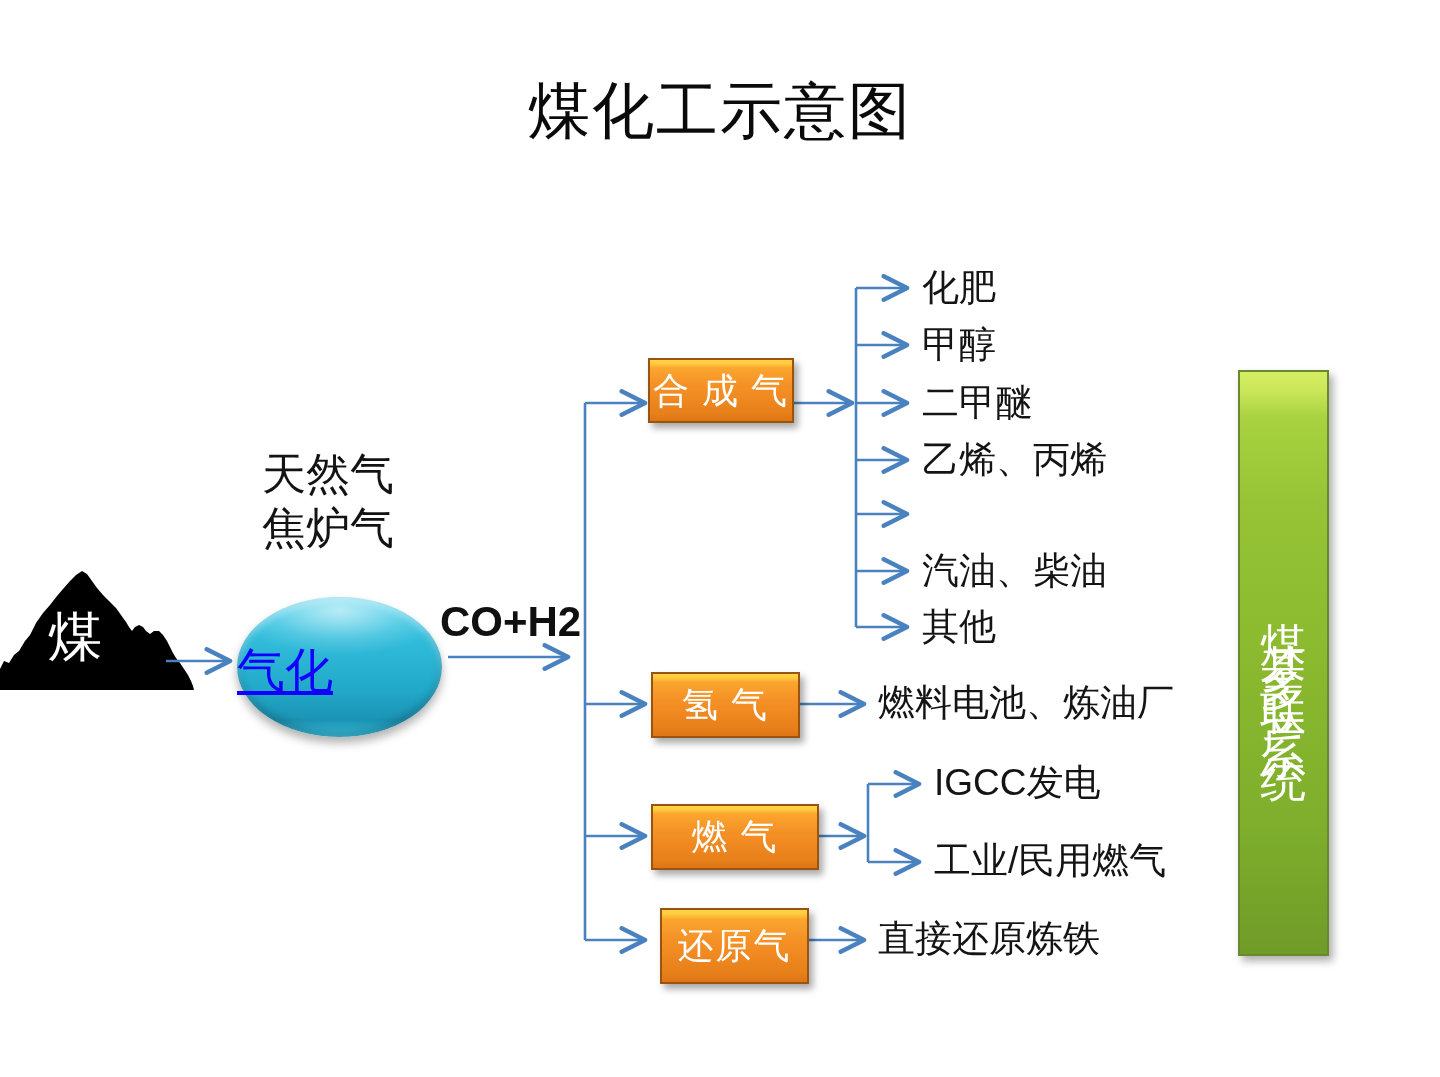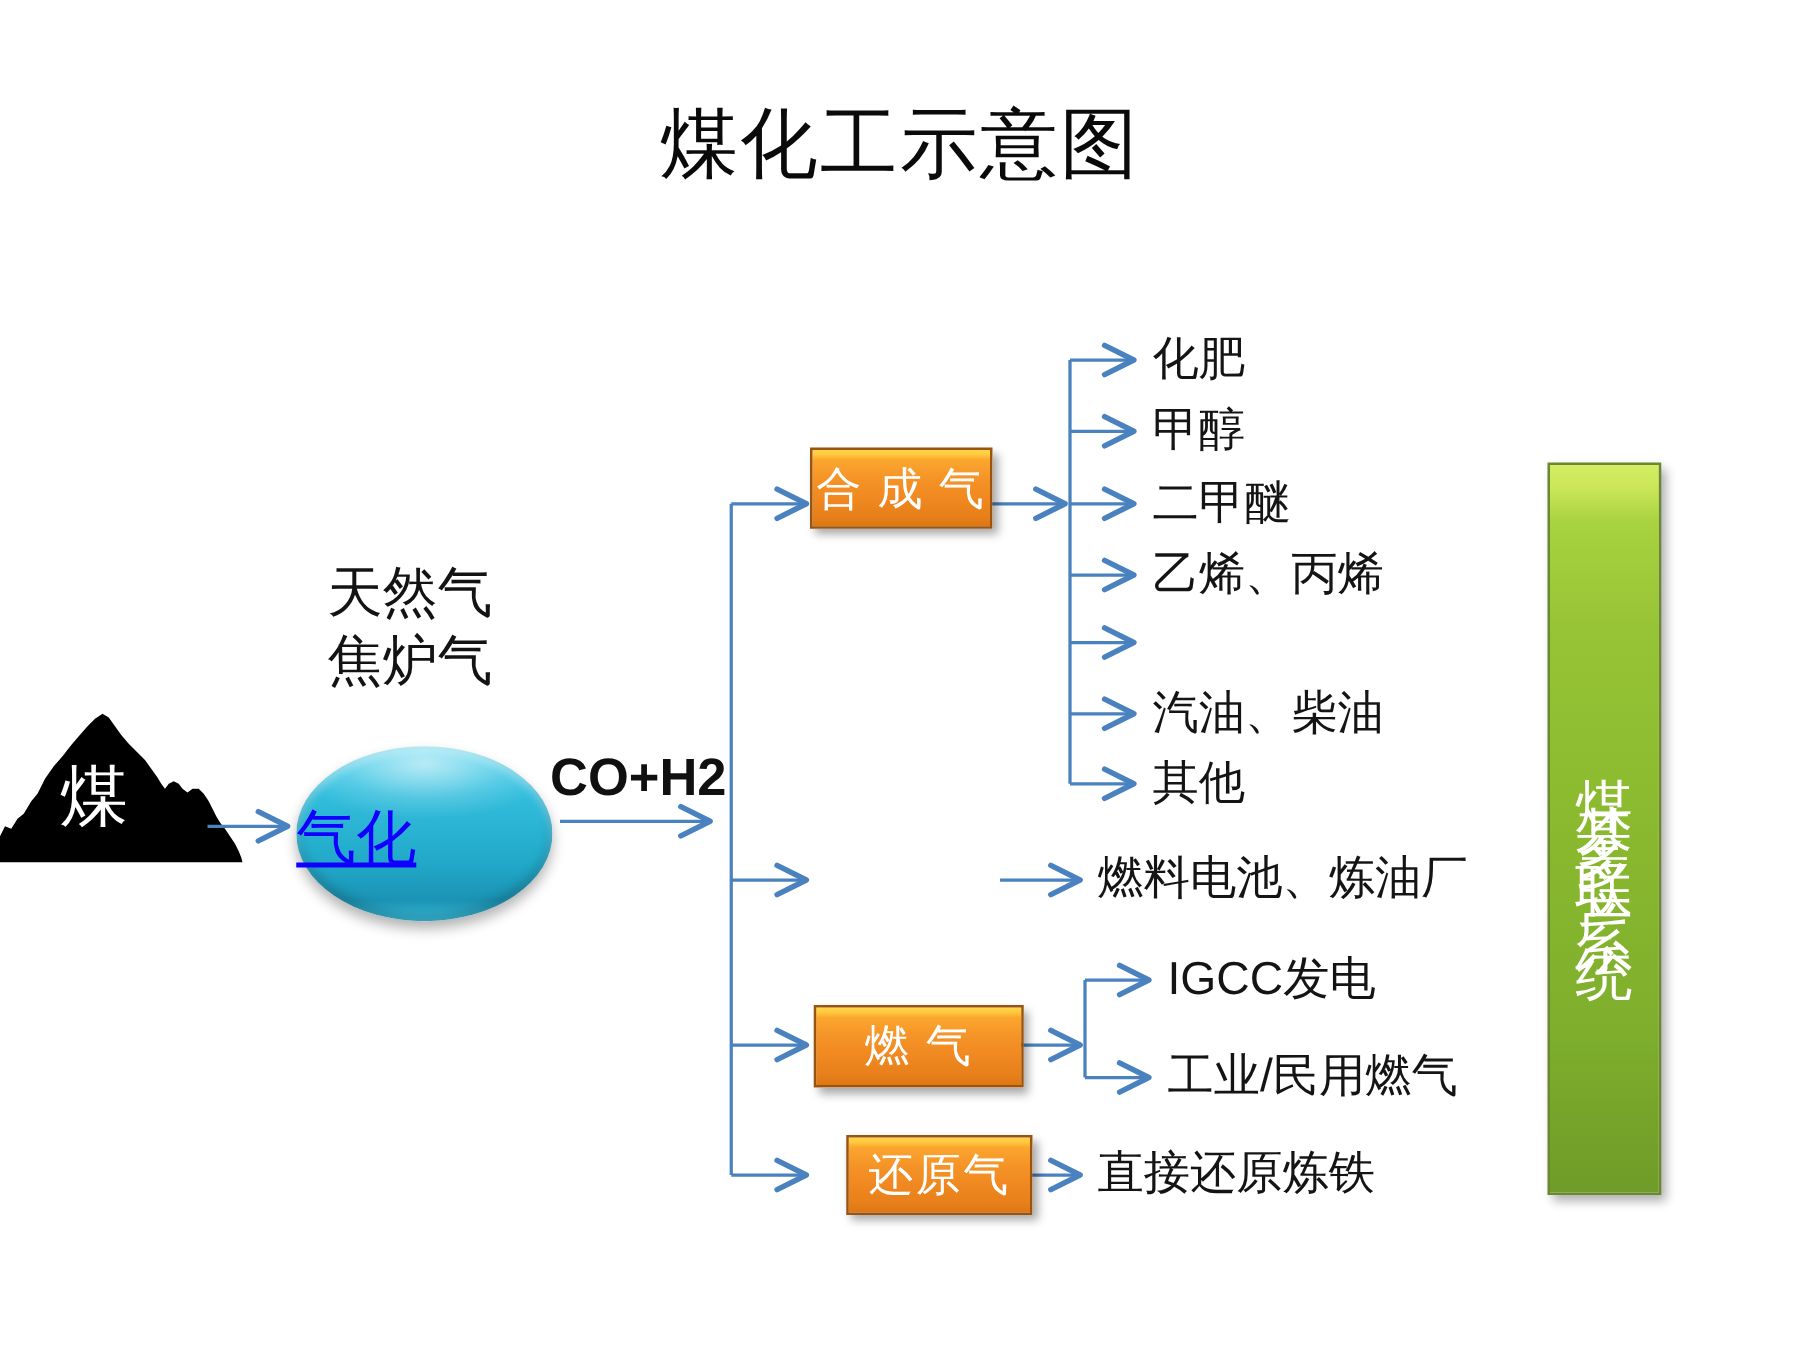--- a/index.html
+++ b/index.html
@@ -16,21 +16,21 @@
     font-family: "Liberation Serif", "DejaVu Serif", serif;
   }
 
   
   #title {
     position: absolute;
     left: 0;
     top: 78px;
     width: 1440px;
     text-align: center;
-    font-family: Liberation Sans, sans-serif;
+    font-family: Liberation Mono, monospace;
     font-size: 62px;
     line-height: 76px;
     color: #0a0a0a;
     letter-spacing: 2px;
     white-space: nowrap;
   }
 
   
   #coal-wrap {
     position: absolute;
@@ -239,26 +239,29 @@
       <line x1="868" y1="862" x2="917" y2="862" marker-end="url(#ah)"></line>
 
       <line x1="800" y1="940" x2="862" y2="940" marker-end="url(#ah)"></line>
     </g>
   </svg>
 
   <div class="obox" style="left:648px; top:358px; width:146px; height:65px;">
     <span>合 成 气</span>
   </div>
 
+  <div class="obox" style="left:651px; top:672px; width:149px; height:66px;">
+    <span>氢  气</span>
+  </div>
 
   <div class="obox" style="left:651px; top:804px; width:168px; height:66px;">
     <span>燃  气</span>
   </div>
 
-  <div class="obox" style="left:677px; top:908px; width:149px; height:64px;">
+  <div class="obox" style="left:660px; top:908px; width:149px; height:76px;">
     <span>还原气</span>
   </div>
 
   <div class="plabel" style="left:922px; top:267px;">化肥</div>
   <div class="plabel" style="left:922px; top:324px;">甲醇</div>
   <div class="plabel" style="left:922px; top:382px;">二甲醚</div>
   <div class="plabel" style="left:922px; top:439px;">乙烯、丙烯</div>
   <div class="plabel" style="left:922px; top:550px;">汽油、柴油</div>
   <div class="plabel" style="left:922px; top:606px;">其他</div>
 

